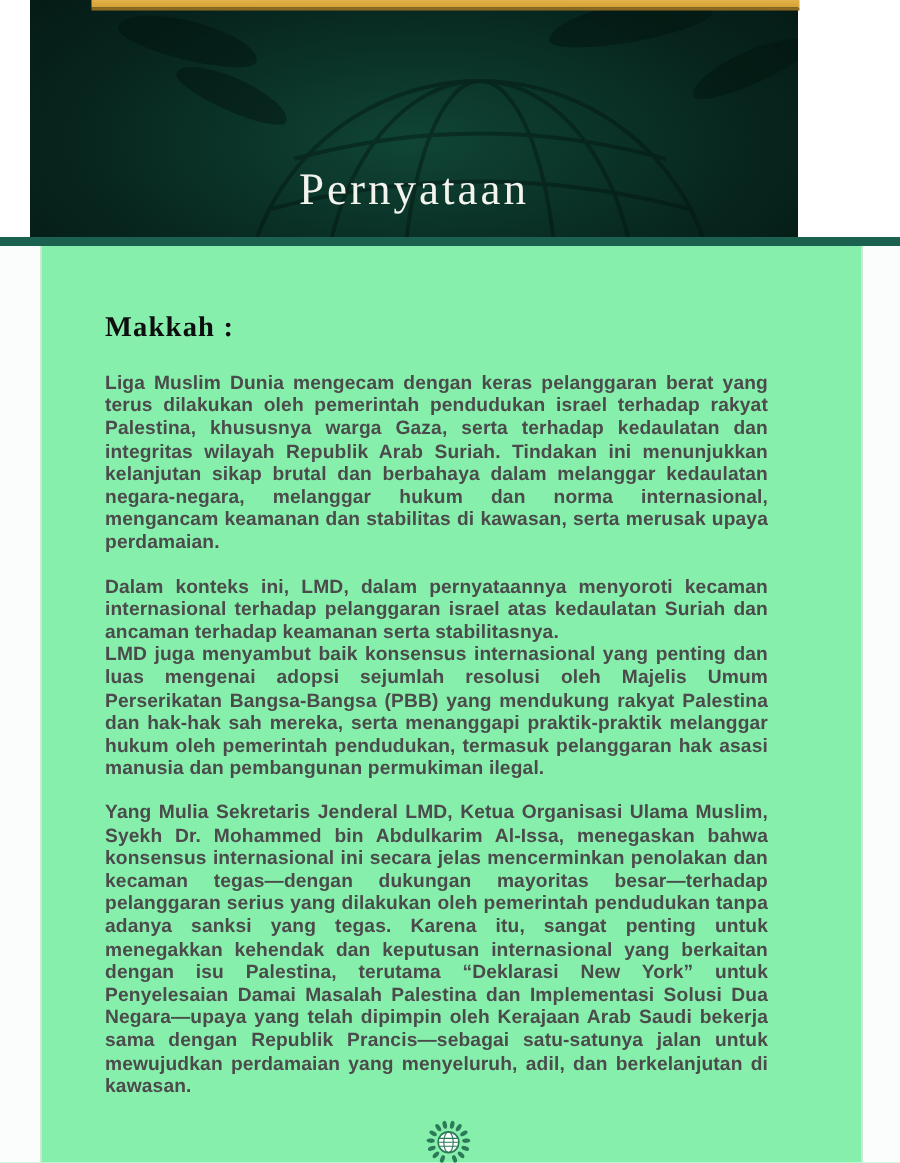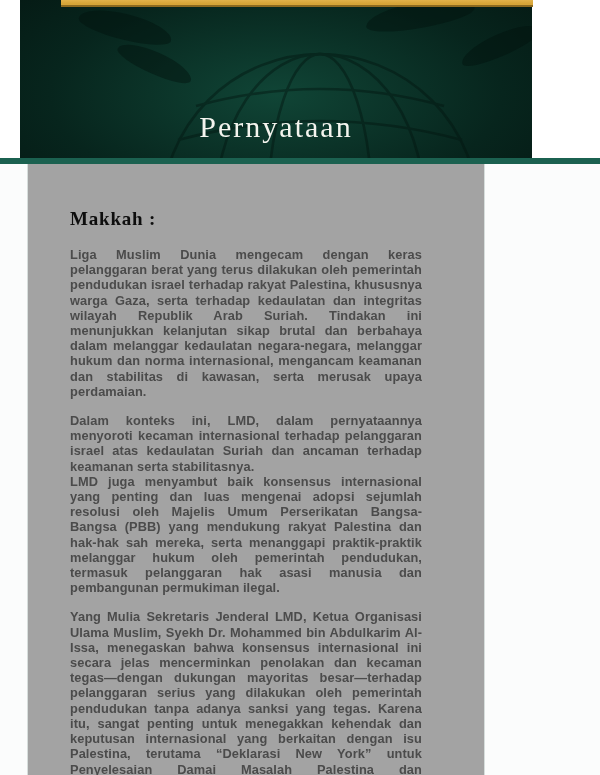--- a/index.html
+++ b/index.html
@@ -26,22 +26,22 @@
     position:absolute;left:0;bottom:14px;width:100%;text-align:center;
     font-family:"Liberation Serif","DejaVu Serif",serif;
     font-size:30px;letter-spacing:2px;color:#f4f4ee;font-weight:400;
   }
   .header-strip{
     position:absolute;top:158px;left:0;width:600px;height:6px;background:#1b6150;
   }
   
   .page-bg{position:absolute;top:164px;left:0;width:600px;height:611px;background:#fbfcfc;}
   .card{
-    position:absolute;top:164px;left:27px;width:458px;height:611px;
-    box-sizing:border-box;background:#a3a3a3;
+    position:absolute;top:164px;left:27px;width:548px;height:611px;
+    box-sizing:border-box;background:#86efac;
     border-left:1px solid #d7dedc;border-right:1px solid #d7dedc;
     padding:44px 46px 0 42px;
   }
   .location-heading{
     font-family:"Liberation Serif","DejaVu Serif",serif;
     font-size:19px;font-weight:bold;color:#0e0e0e;letter-spacing:.8px;
     margin:0 0 17px 0;
   }
   .body-paragraph{
     font-size:12.8px;line-height:15.2px;font-weight:bold;color:#4b4b4b;

